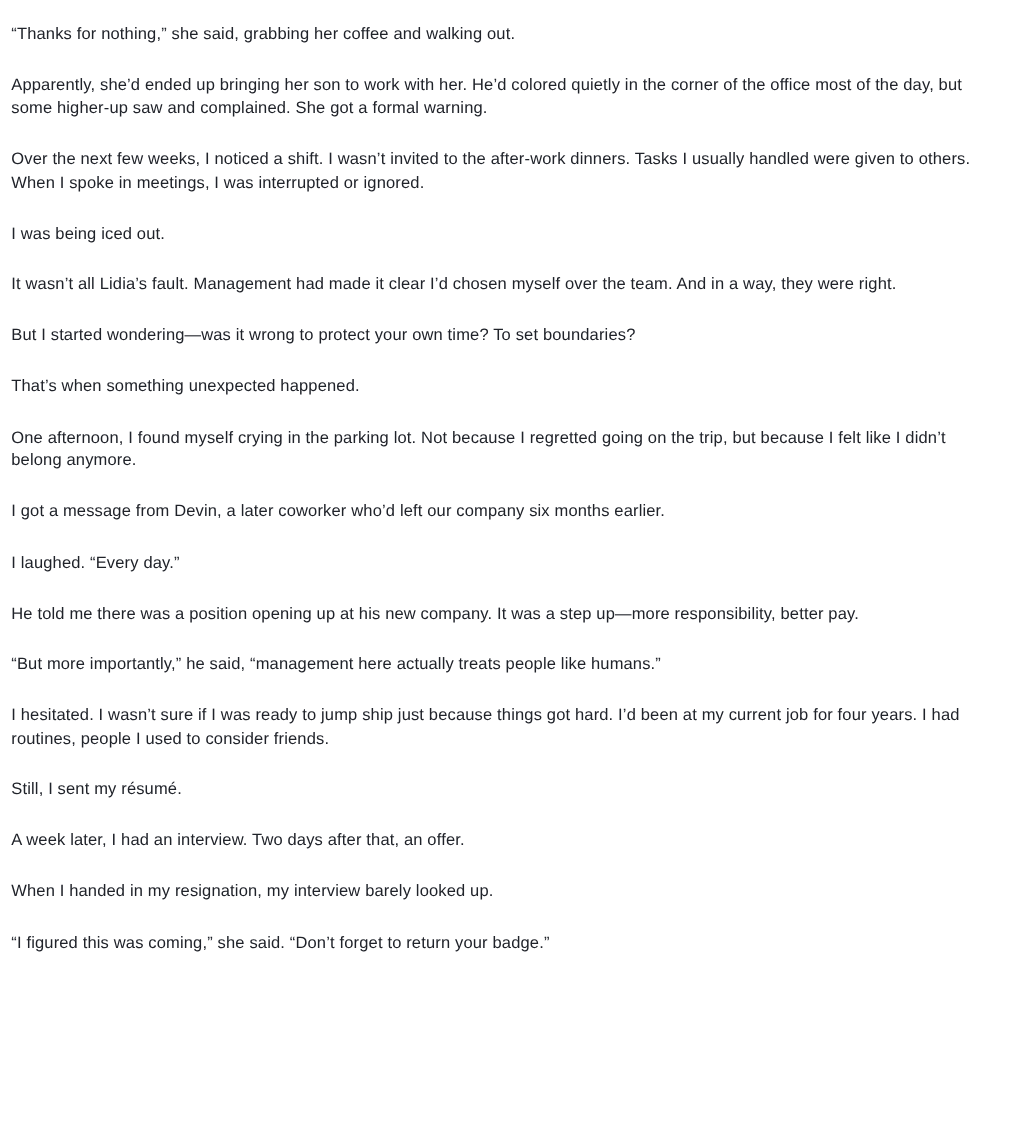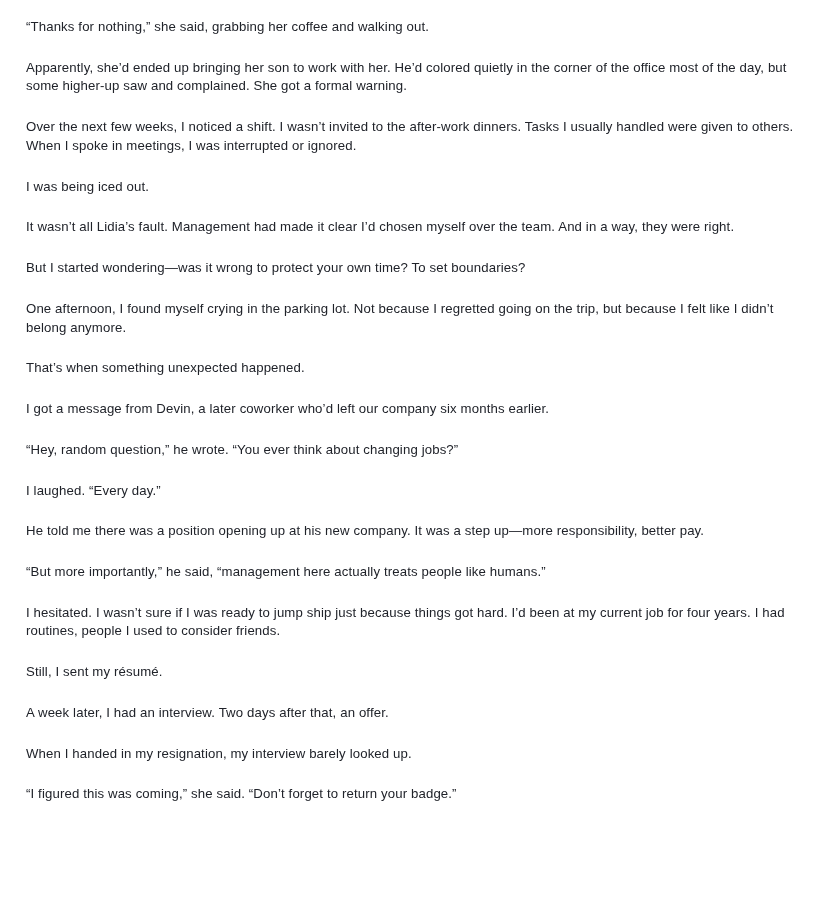--- a/index.html
+++ b/index.html
@@ -9,21 +9,21 @@
   }
   body {
     width: 821px;
     min-height: 905px;
     font-family: "Liberation Sans", sans-serif;
     color: #20232a;
   }
   #article {
     box-sizing: border-box;
     width: 821px;
-    padding: 18px 24px 10px 26px;
+    padding: 18px 24px 10px 9px;
   }
   #article p {
     margin: 0 0 22px 0;
     font-size: 13.2px;
     line-height: 1.42;
     color: #20232a;
     letter-spacing: 0.01em;
     text-align: left;
     max-width: 775px;
   }
@@ -34,24 +34,23 @@
 </head>
 <body>
 
 <main id="article">
   <p>“Thanks for nothing,” she said, grabbing her coffee and walking out.</p>
   <p>Apparently, she’d ended up bringing her son to work with her. He’d colored quietly in the corner of the office most of the day, but some higher-up saw and complained. She got a formal warning.</p>
   <p>Over the next few weeks, I noticed a shift. I wasn’t invited to the after-work dinners. Tasks I usually handled were given to others. When I spoke in meetings, I was interrupted or ignored.</p>
   <p>I was being iced out.</p>
   <p>It wasn’t all Lidia’s fault. Management had made it clear I’d chosen myself over the team. And in a way, they were right.</p>
   <p>But I started wondering—was it wrong to protect your own time? To set boundaries?</p>
+  <p>That’s when something unexpected happened.</p>
   <p>One afternoon, I found myself crying in the parking lot. Not because I regretted going on the trip, but because I felt like I didn’t belong anymore.</p>
-  <p>That’s when something unexpected happened.</p>
   <p>I got a message from Devin, a later coworker who’d left our company six months earlier.</p>
-  <p>“Hey, random question,” he wrote. “You ever think about changing jobs?”</p>
   <p>I laughed. “Every day.”</p>
   <p>He told me there was a position opening up at his new company. It was a step up—more responsibility, better pay.</p>
   <p>“But more importantly,” he said, “management here actually treats people like humans.”</p>
   <p>I hesitated. I wasn’t sure if I was ready to jump ship just because things got hard. I’d been at my current job for four years. I had routines, people I used to consider friends.</p>
   <p>Still, I sent my résumé.</p>
   <p>A week later, I had an interview. Two days after that, an offer.</p>
   <p>When I handed in my resignation, my interview barely looked up.</p>
   <p>“I figured this was coming,” she said. “Don’t forget to return your badge.”</p>
 
 </main>

